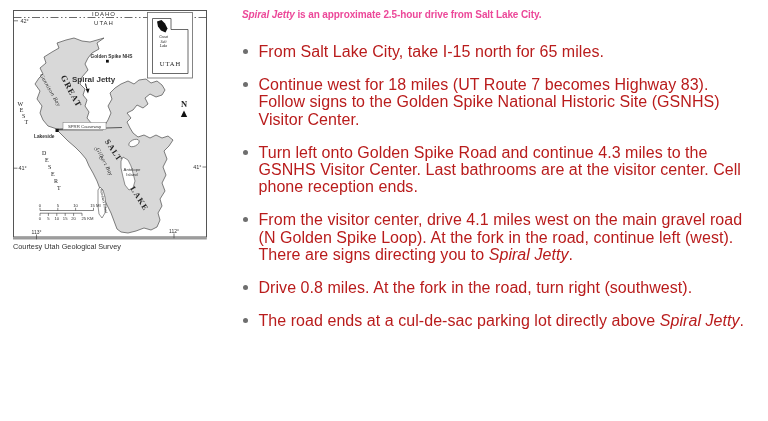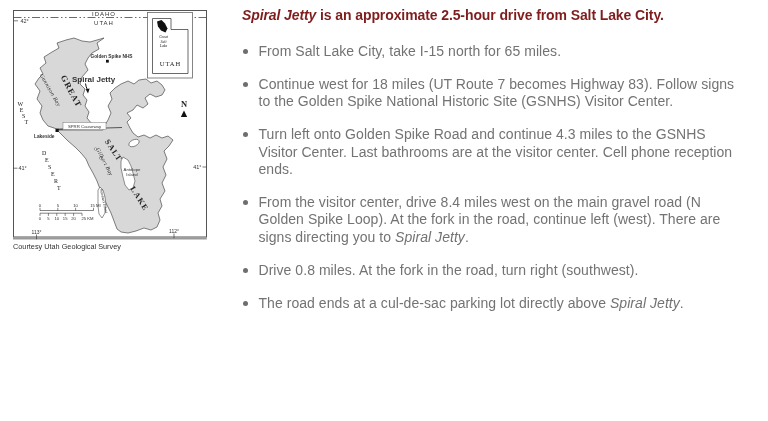--- a/index.html
+++ b/index.html
@@ -4,26 +4,26 @@
 <style>
   html,body { margin:0; padding:0; }
   body {
     width:768px; height:421px; background:#ffffff; position:relative;
     overflow:hidden; font-family:"Liberation Sans", sans-serif;
   }
   .map-figure { position:absolute; left:0; top:0; width:230px; height:260px; }
   .map-figure svg { display:block; }
 
   .directions { position:absolute; left:242px; top:6px; width:505px; }
-  .title { font-size:14px; font-weight:bold; color:#7f1d1d; letter-spacing:-0.1px; line-height:18px; }
+  .title { font-size:10px; font-weight:bold; color:#ec4899; letter-spacing:-0.1px; line-height:18px; }
   .title i { font-style:italic; }
   ul.dirs { list-style:none; margin:19px 0 0 0; padding:0; }
   ul.dirs li {
     position:relative; padding-left:16.5px; margin-bottom:15.5px;
-    font-size:14px; line-height:17.4px; color:#737373; letter-spacing:0.05px;
+    font-size:16px; line-height:17.4px; color:#b91c1c; letter-spacing:0.05px;
   }
   ul.dirs li .dot {
     position:absolute; left:1px; top:6px; width:5px; height:5px;
     border-radius:50%; background:#6e6e6e;
   }
   ul.dirs li i { font-style:italic; }
 
   
   .t-sans  { font-family:"Liberation Sans", sans-serif; fill:#333; }
   .t-serif { font-family:"Liberation Serif", serif; fill:#222; }
@@ -146,17 +146,17 @@
     <text class="t-sans" x="13" y="248.5" font-size="7.3" fill="#8c8c8c">Courtesy Utah Geological Survey</text>
   </svg>
 </div>
 
 <div class="directions">
   <div class="title"><i>Spiral Jetty</i><span> is an approximate 2.5-hour drive from Salt Lake City.</span></div>
   <ul class="dirs">
       <li><span class="dot"></span><span><span>From Salt Lake City, take I-15 north for 65 miles.</span></span></li>
       <li><span class="dot"></span><span><span>Continue west for 18 miles (UT Route 7 becomes Highway 83). Follow signs to the Golden Spike National Historic Site (GSNHS) Visitor Center.</span></span></li>
       <li><span class="dot"></span><span><span>Turn left onto Golden Spike Road and continue 4.3 miles to the GSNHS Visitor Center. Last bathrooms are at the visitor center. Cell phone reception ends.</span></span></li>
-      <li><span class="dot"></span><span><span>From the visitor center, drive 8.4 miles west on the main gravel road (N Golden Spike Loop). At the fork in the road, continue left (west). There are signs directing you to </span><i>Spiral Jetty</i><span>.</span></span></li>
+      <li><span class="dot"></span><span><span>From the visitor center, drive 4.1 miles west on the main gravel road (N Golden Spike Loop). At the fork in the road, continue left (west). There are signs directing you to </span><i>Spiral Jetty</i><span>.</span></span></li>
       <li><span class="dot"></span><span><span>Drive 0.8 miles. At the fork in the road, turn right (southwest).</span></span></li>
       <li><span class="dot"></span><span><span>The road ends at a cul-de-sac parking lot directly above </span><i>Spiral Jetty</i><span>.</span></span></li>
     </ul>
 </div>
 
 </body></html>

